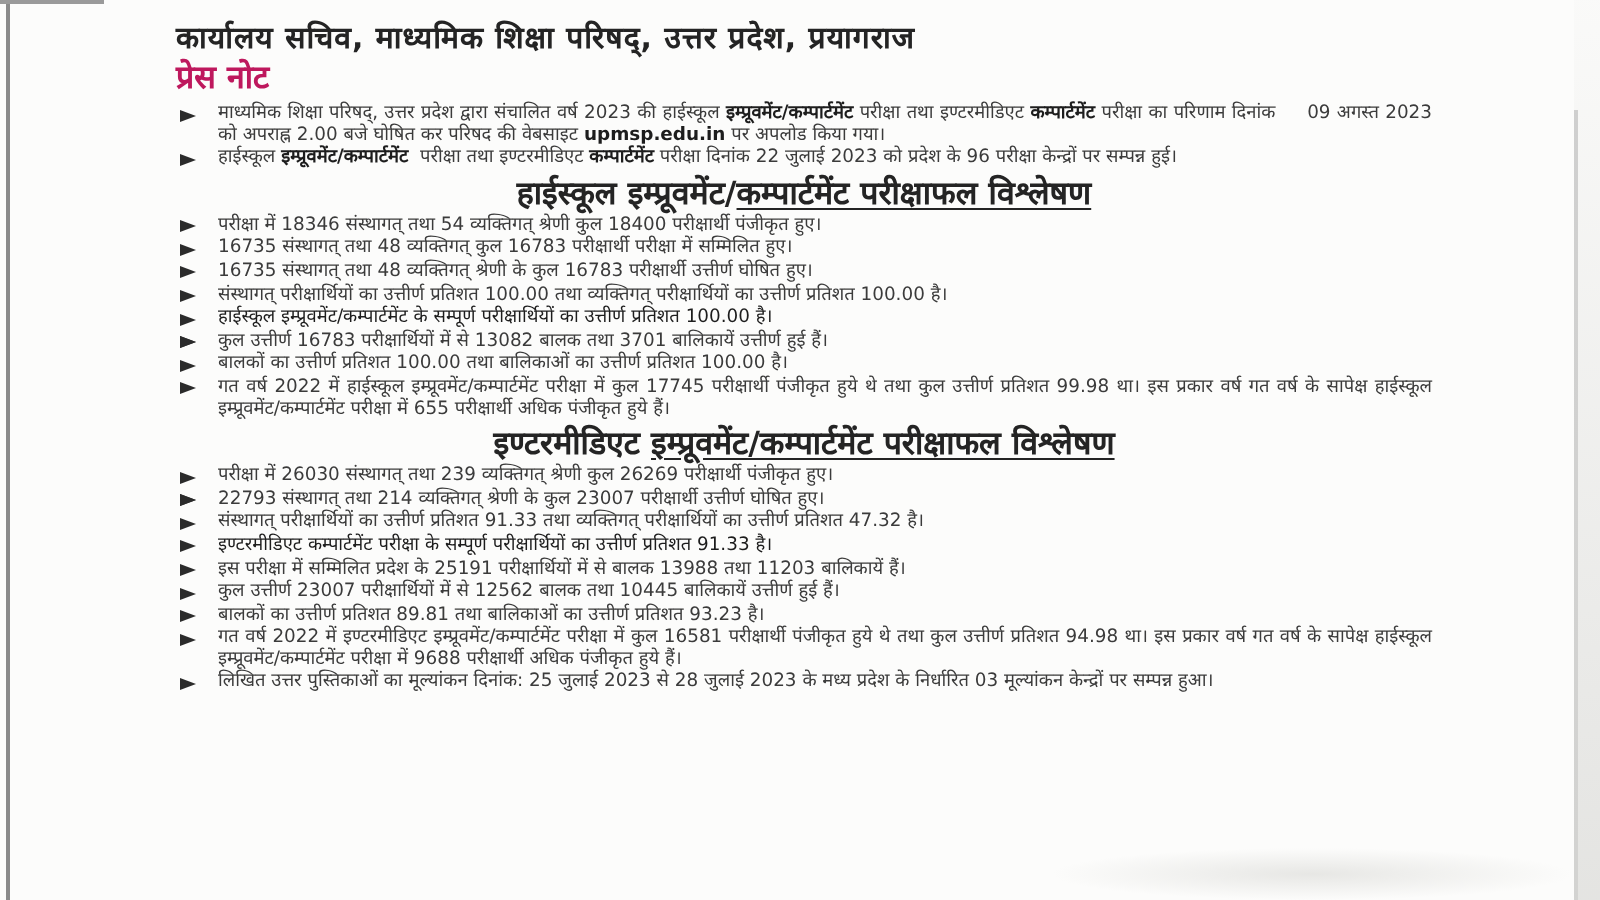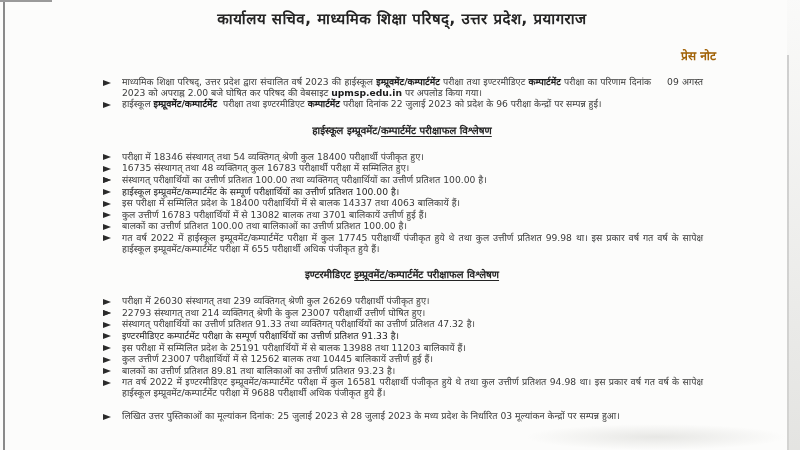--- a/index.html
+++ b/index.html
@@ -46,39 +46,39 @@
     width: 260px; height: 26px;
     background: radial-gradient(closest-side, rgba(210,210,206,0.5), rgba(210,210,206,0));
   }
   .content {
     position: absolute;
     left: 88px;
     top: 10px;
     width: 628px;
   }
   .doc-title {
-    margin: 0 0 20px 0;
-    text-align: center;
+    margin: 0 0 2px 0;
+    text-align: left;
     font-size: 15px;
     line-height: 19px;
     font-weight: bold;
     color: #242424;
     letter-spacing: 0.5px;
   }
   .doc-subtitle {
     margin: 0 0 6px 0;
-    text-align: right;
-    font-size: 12px;
+    text-align: left;
+    font-size: 16px;
     line-height: 15px;
     font-weight: bold;
-    color: #a16207;
+    color: #be185d;
   }
   ul.bullet-list {
     list-style: none;
-    margin: 13px;
+    margin: 0;
     padding: 0;
   }
   ul.bullet-list li {
     position: relative;
     padding-left: 21px;
     margin: 0 0 1px 0;
     font-size: 9.2px;
     line-height: 10.6px;
     text-align: justify;
   }
@@ -89,21 +89,21 @@
     width: 0; height: 0;
     border-left: 8px solid #2b2b2b;
     border-top: 3px solid transparent;
     border-bottom: 3px solid transparent;
   }
   .bold { font-weight: bold; color: #1d1d1d; }
   li.allbold { font-weight: normal; color: #1d1d1d; }
   .section-heading {
     margin: 4px 0 3px 0;
     text-align: center;
-    font-size: 10px;
+    font-size: 16px;
     line-height: 16px;
     font-weight: bold;
     color: #242424;
   }
   .u { text-decoration: underline; text-underline-offset: 2px; }
 </style>
 </head>
 <body>
 
 <div class="scan-page">
@@ -120,24 +120,24 @@
     <ul class="bullet-list" id="intro-list">
         <li><span class="marker"></span><span><span>माध्यमिक शिक्षा परिषद्, उत्तर प्रदेश द्वारा संचालित वर्ष 2023 की हाईस्कूल </span><span class="bold">इम्प्रूवमेंट/कम्पार्टमेंट</span><span> परीक्षा तथा इण्टरमीडिएट </span><span class="bold">कम्पार्टमेंट</span><span> परीक्षा का परिणाम दिनांक&nbsp;&nbsp;&nbsp;&nbsp;&nbsp;09 अगस्त 2023 को अपराह्न 2.00 बजे घोषित कर परिषद की वेबसाइट </span><span class="bold">upmsp.edu.in</span><span> पर अपलोड किया गया।</span></span></li>
         <li><span class="marker"></span><span><span>हाईस्कूल </span><span class="bold">इम्प्रूवमेंट/कम्पार्टमेंट</span><span>&nbsp; परीक्षा तथा इण्टरमीडिएट </span><span class="bold">कम्पार्टमेंट</span><span> परीक्षा दिनांक 22 जुलाई 2023 को प्रदेश के 96 परीक्षा केन्द्रों पर सम्पन्न हुई।</span></span></li>
       </ul>
 
     <div class="section-heading"><span>हाईस्कूल इम्प्रूवमेंट/</span><span class="u">कम्पार्टमेंट परीक्षाफल विश्लेषण</span><span></span></div>
 
     <ul class="bullet-list" id="sec0-list">
         <li><span class="marker"></span><span><span>परीक्षा में 18346 संस्थागत् तथा 54 व्यक्तिगत् श्रेणी कुल 18400 परीक्षार्थी पंजीकृत हुए।</span></span></li>
         <li><span class="marker"></span><span><span>16735 संस्थागत् तथा 48 व्यक्तिगत् कुल 16783 परीक्षार्थी परीक्षा में सम्मिलित हुए।</span></span></li>
-        <li><span class="marker"></span></li>
+        <li><span class="marker"></span><span><span>16735 संस्थागत् तथा 48 व्यक्तिगत् श्रेणी के कुल 16783 परीक्षार्थी उत्तीर्ण घोषित हुए।</span></span></li>
         <li><span class="marker"></span><span><span>संस्थागत् परीक्षार्थियों का उत्तीर्ण प्रतिशत 100.00 तथा व्यक्तिगत् परीक्षार्थियों का उत्तीर्ण प्रतिशत 100.00 है।</span></span></li>
         <li class="allbold"><span class="marker"></span><span><span>हाईस्कूल इम्प्रूवमेंट/कम्पार्टमेंट के सम्पूर्ण परीक्षार्थियों का उत्तीर्ण प्रतिशत 100.00 है।</span></span></li>
-        <li><span class="marker"></span><span><span>इस परीक्षा में सम्मिलित प्रदेश के 18400 परीक्षार्थियों में से बालक 14337 तथा 4063 बालिकायें हैं।</span></span></li>
+        <li><span class="marker"></span></li>
         <li><span class="marker"></span><span><span>कुल उत्तीर्ण 16783 परीक्षार्थियों में से 13082 बालक तथा 3701 बालिकायें उत्तीर्ण हुई हैं।</span></span></li>
         <li><span class="marker"></span><span><span>बालकों का उत्तीर्ण प्रतिशत 100.00 तथा बालिकाओं का उत्तीर्ण प्रतिशत 100.00 है।</span></span></li>
         <li><span class="marker"></span><span><span>गत वर्ष 2022 में हाईस्कूल इम्प्रूवमेंट/कम्पार्टमेंट परीक्षा में कुल 17745 परीक्षार्थी पंजीकृत हुये थे तथा कुल उत्तीर्ण प्रतिशत 99.98 था। इस प्रकार वर्ष गत वर्ष के सापेक्ष हाईस्कूल इम्प्रूवमेंट/कम्पार्टमेंट परीक्षा में 655 परीक्षार्थी अधिक पंजीकृत हुये हैं।</span></span></li>
       </ul>
 
     <div class="section-heading"><span>इण्टरमीडिएट </span><span class="u">इम्प्रूवमेंट/कम्पार्टमेंट परीक्षाफल विश्लेषण</span><span></span></div>
 
     <ul class="bullet-list" id="sec1-list">
         <li><span class="marker"></span><span><span>परीक्षा में 26030 संस्थागत् तथा 239 व्यक्तिगत् श्रेणी कुल 26269 परीक्षार्थी पंजीकृत हुए।</span></span></li>
         <li><span class="marker"></span></li>

